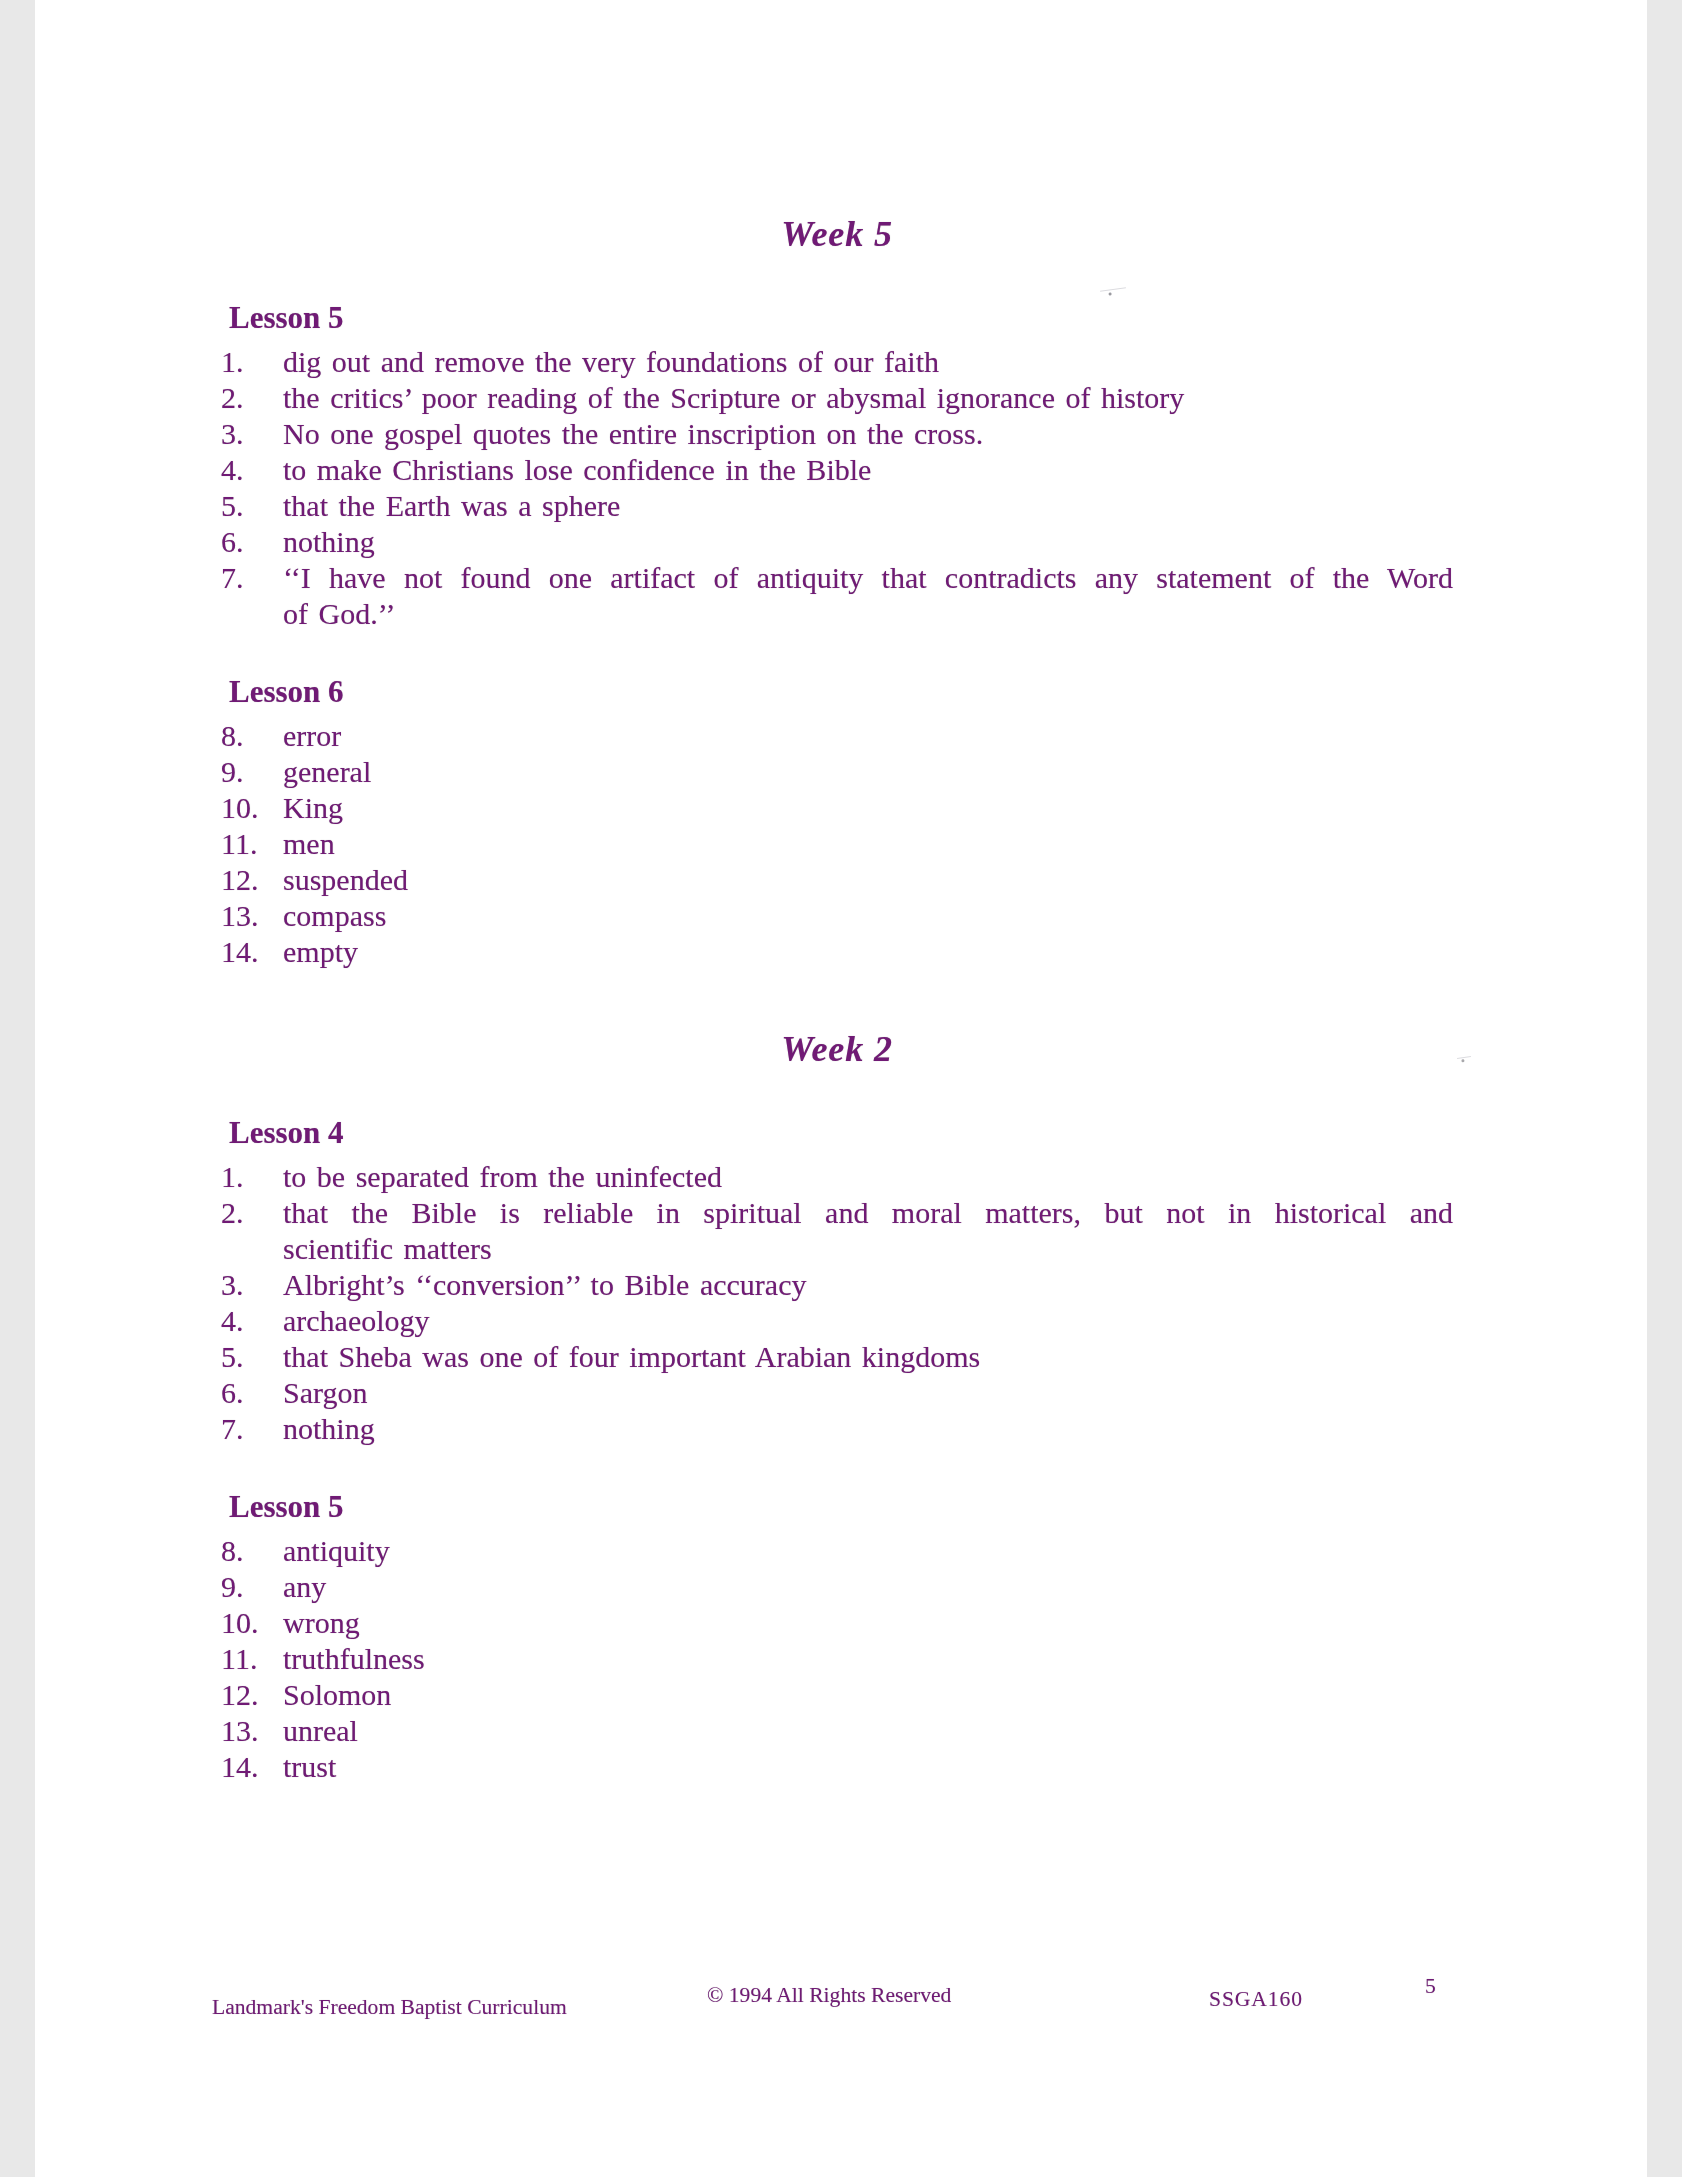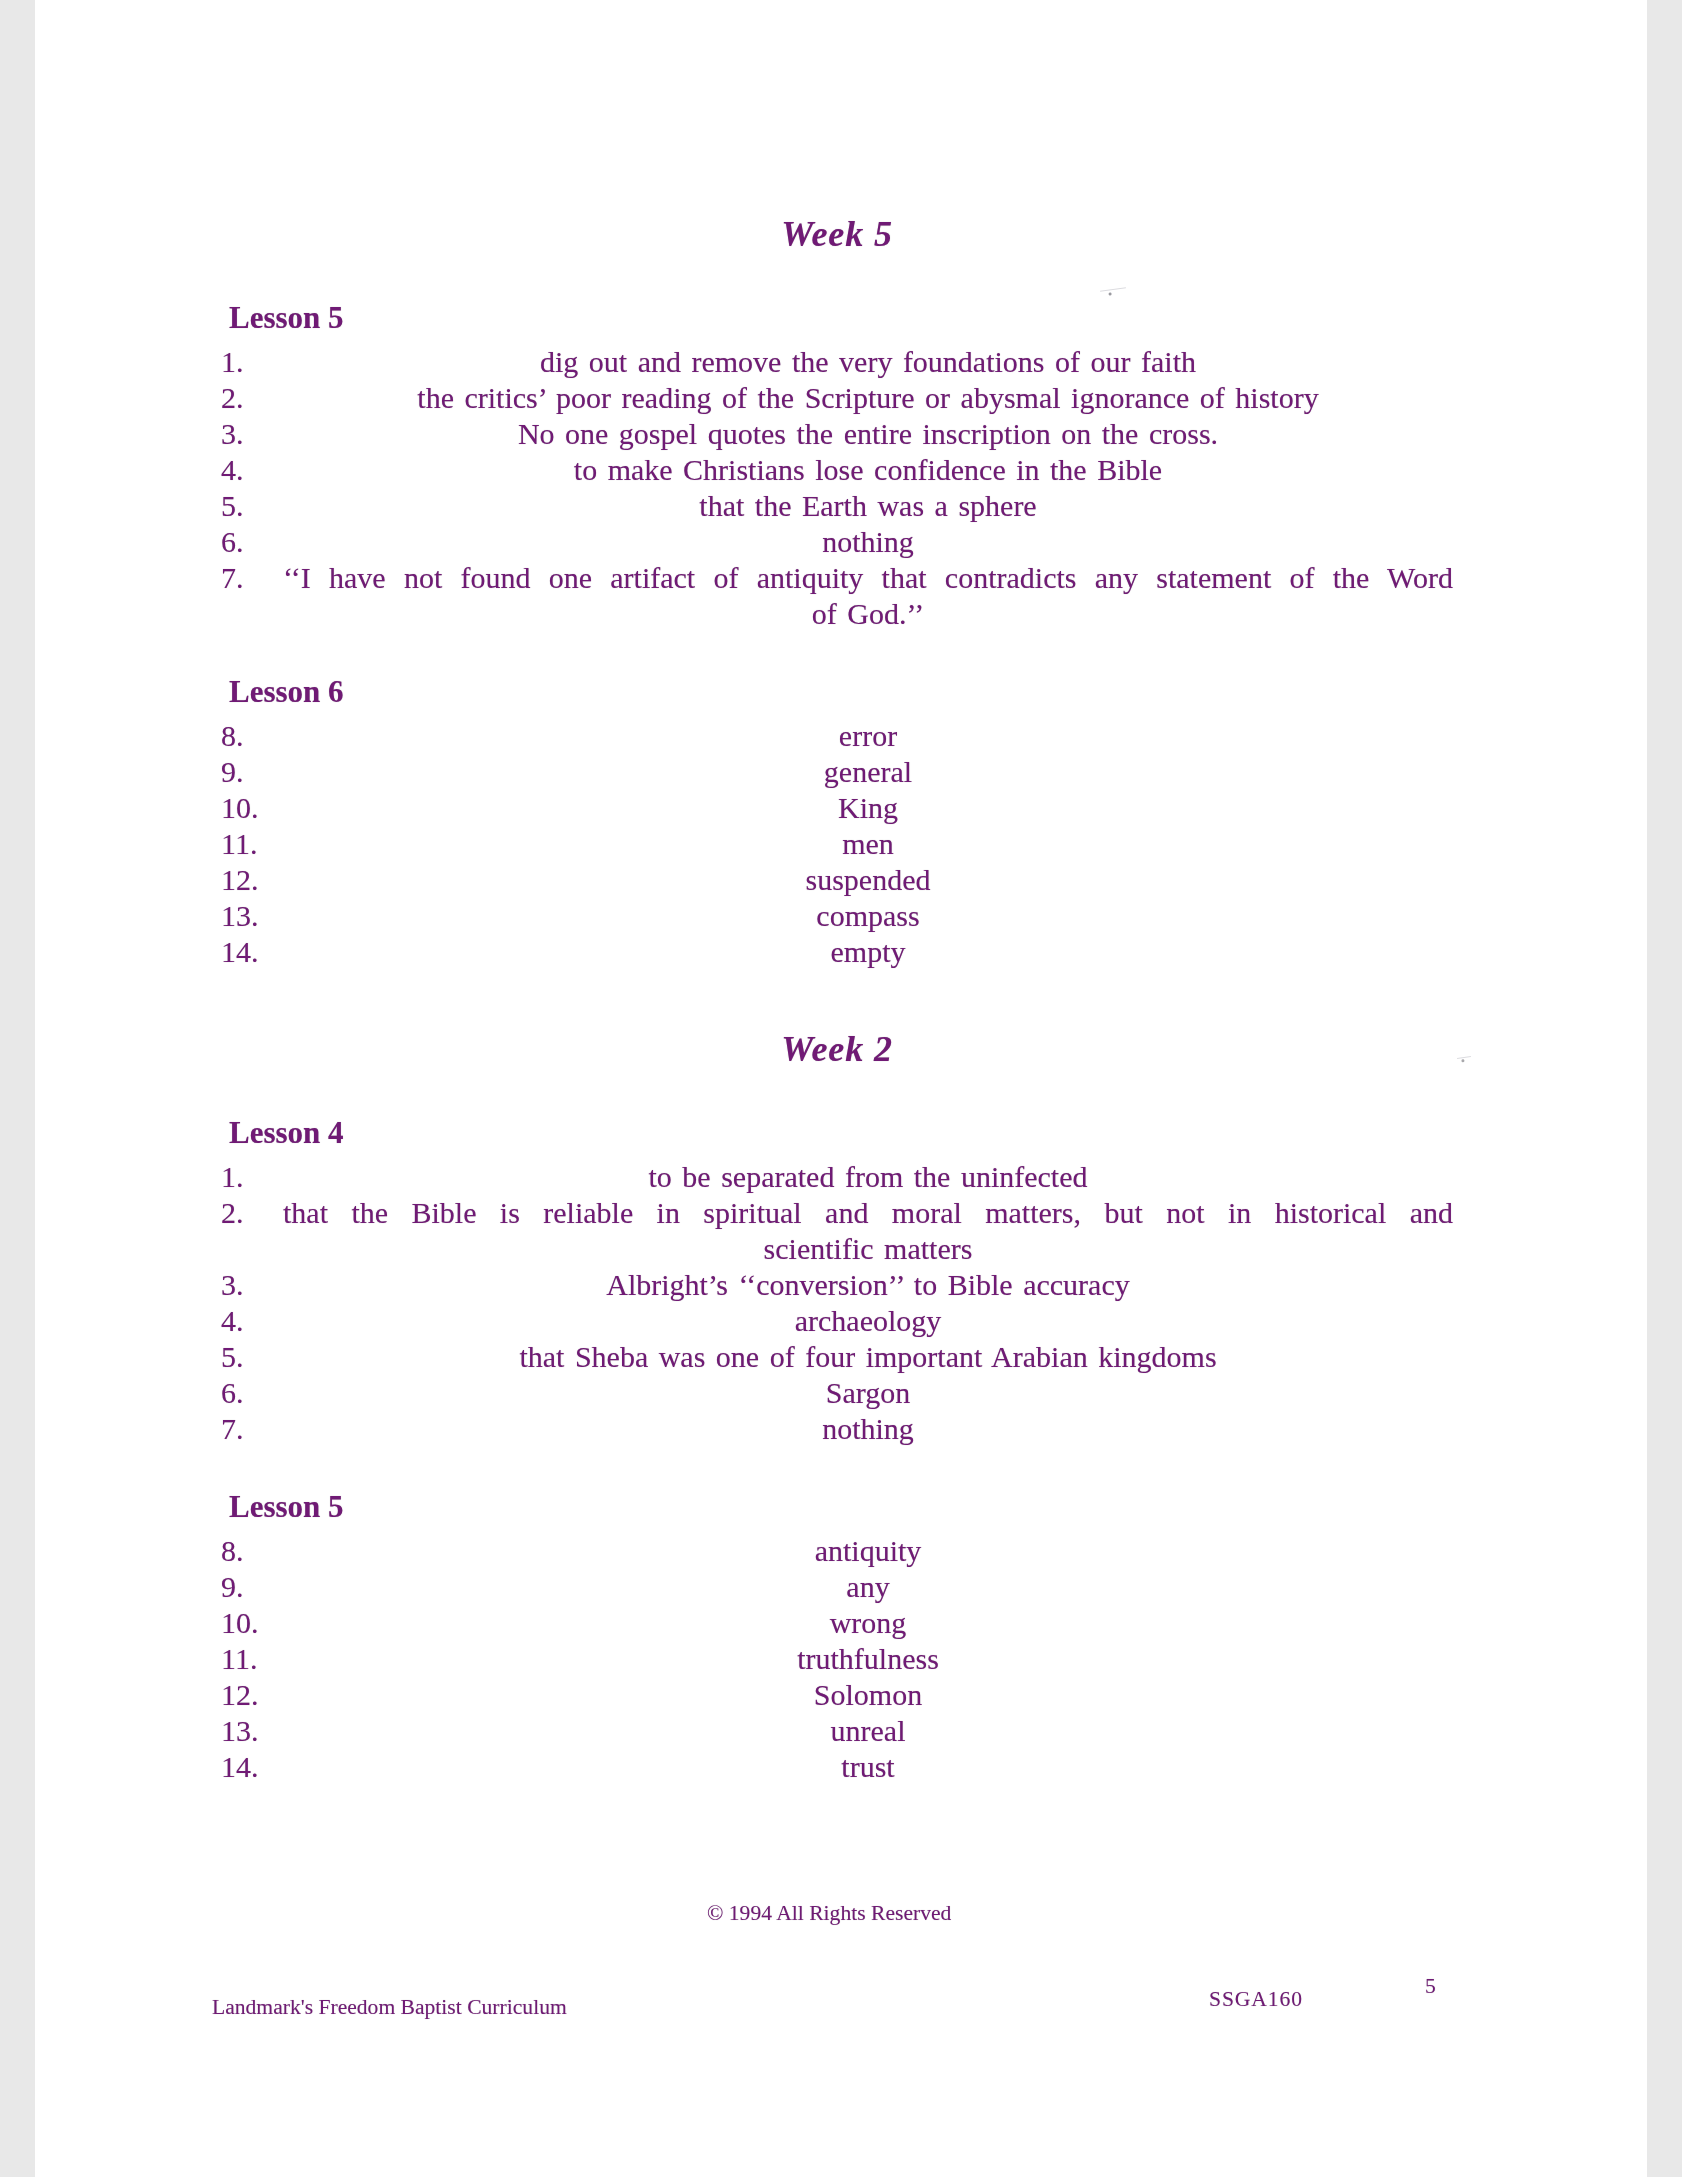--- a/index.html
+++ b/index.html
@@ -43,32 +43,32 @@
     list-style: none;
     margin: 0;
     padding: 0;
     font-size: 30px;
     line-height: 36px;
     word-spacing: 0.10em;
   }
   .answer-item { display: flex; }
   .answer-num { flex: 0 0 62px; }
   .answer-text { flex: 1 1 auto; min-width: 0; }
-  .answer-line { text-align: center; }
+  .answer-line { text-align: left; }
   .answer-line.justify { text-align: justify; text-align-last: justify; }
 
   .footer span {
     position: absolute;
     font-size: 21.6px;
     line-height: 26px;
     white-space: nowrap;
     text-shadow: 0 0 0.9px rgba(0,0,0,0.3);
   }
   .f-left   { left: 177px;  top: 1986px; margin-top: 8px; }
-  .f-center { left: 672px;  top: 1900px; }
+  .f-center { left: 672px;  top: 1982px; }
   .f-code   { left: 1174px; top: 1986px; letter-spacing: 0.9px; }
   .f-page   { left: 1390px; top: 1973px; font-size: 33px; line-height: 38px; }
 
   
   .speck {
     position: absolute;
     border-top: 1.7px solid #dcdce0;
     transform: rotate(-8deg);
   }
   .speck::before {

